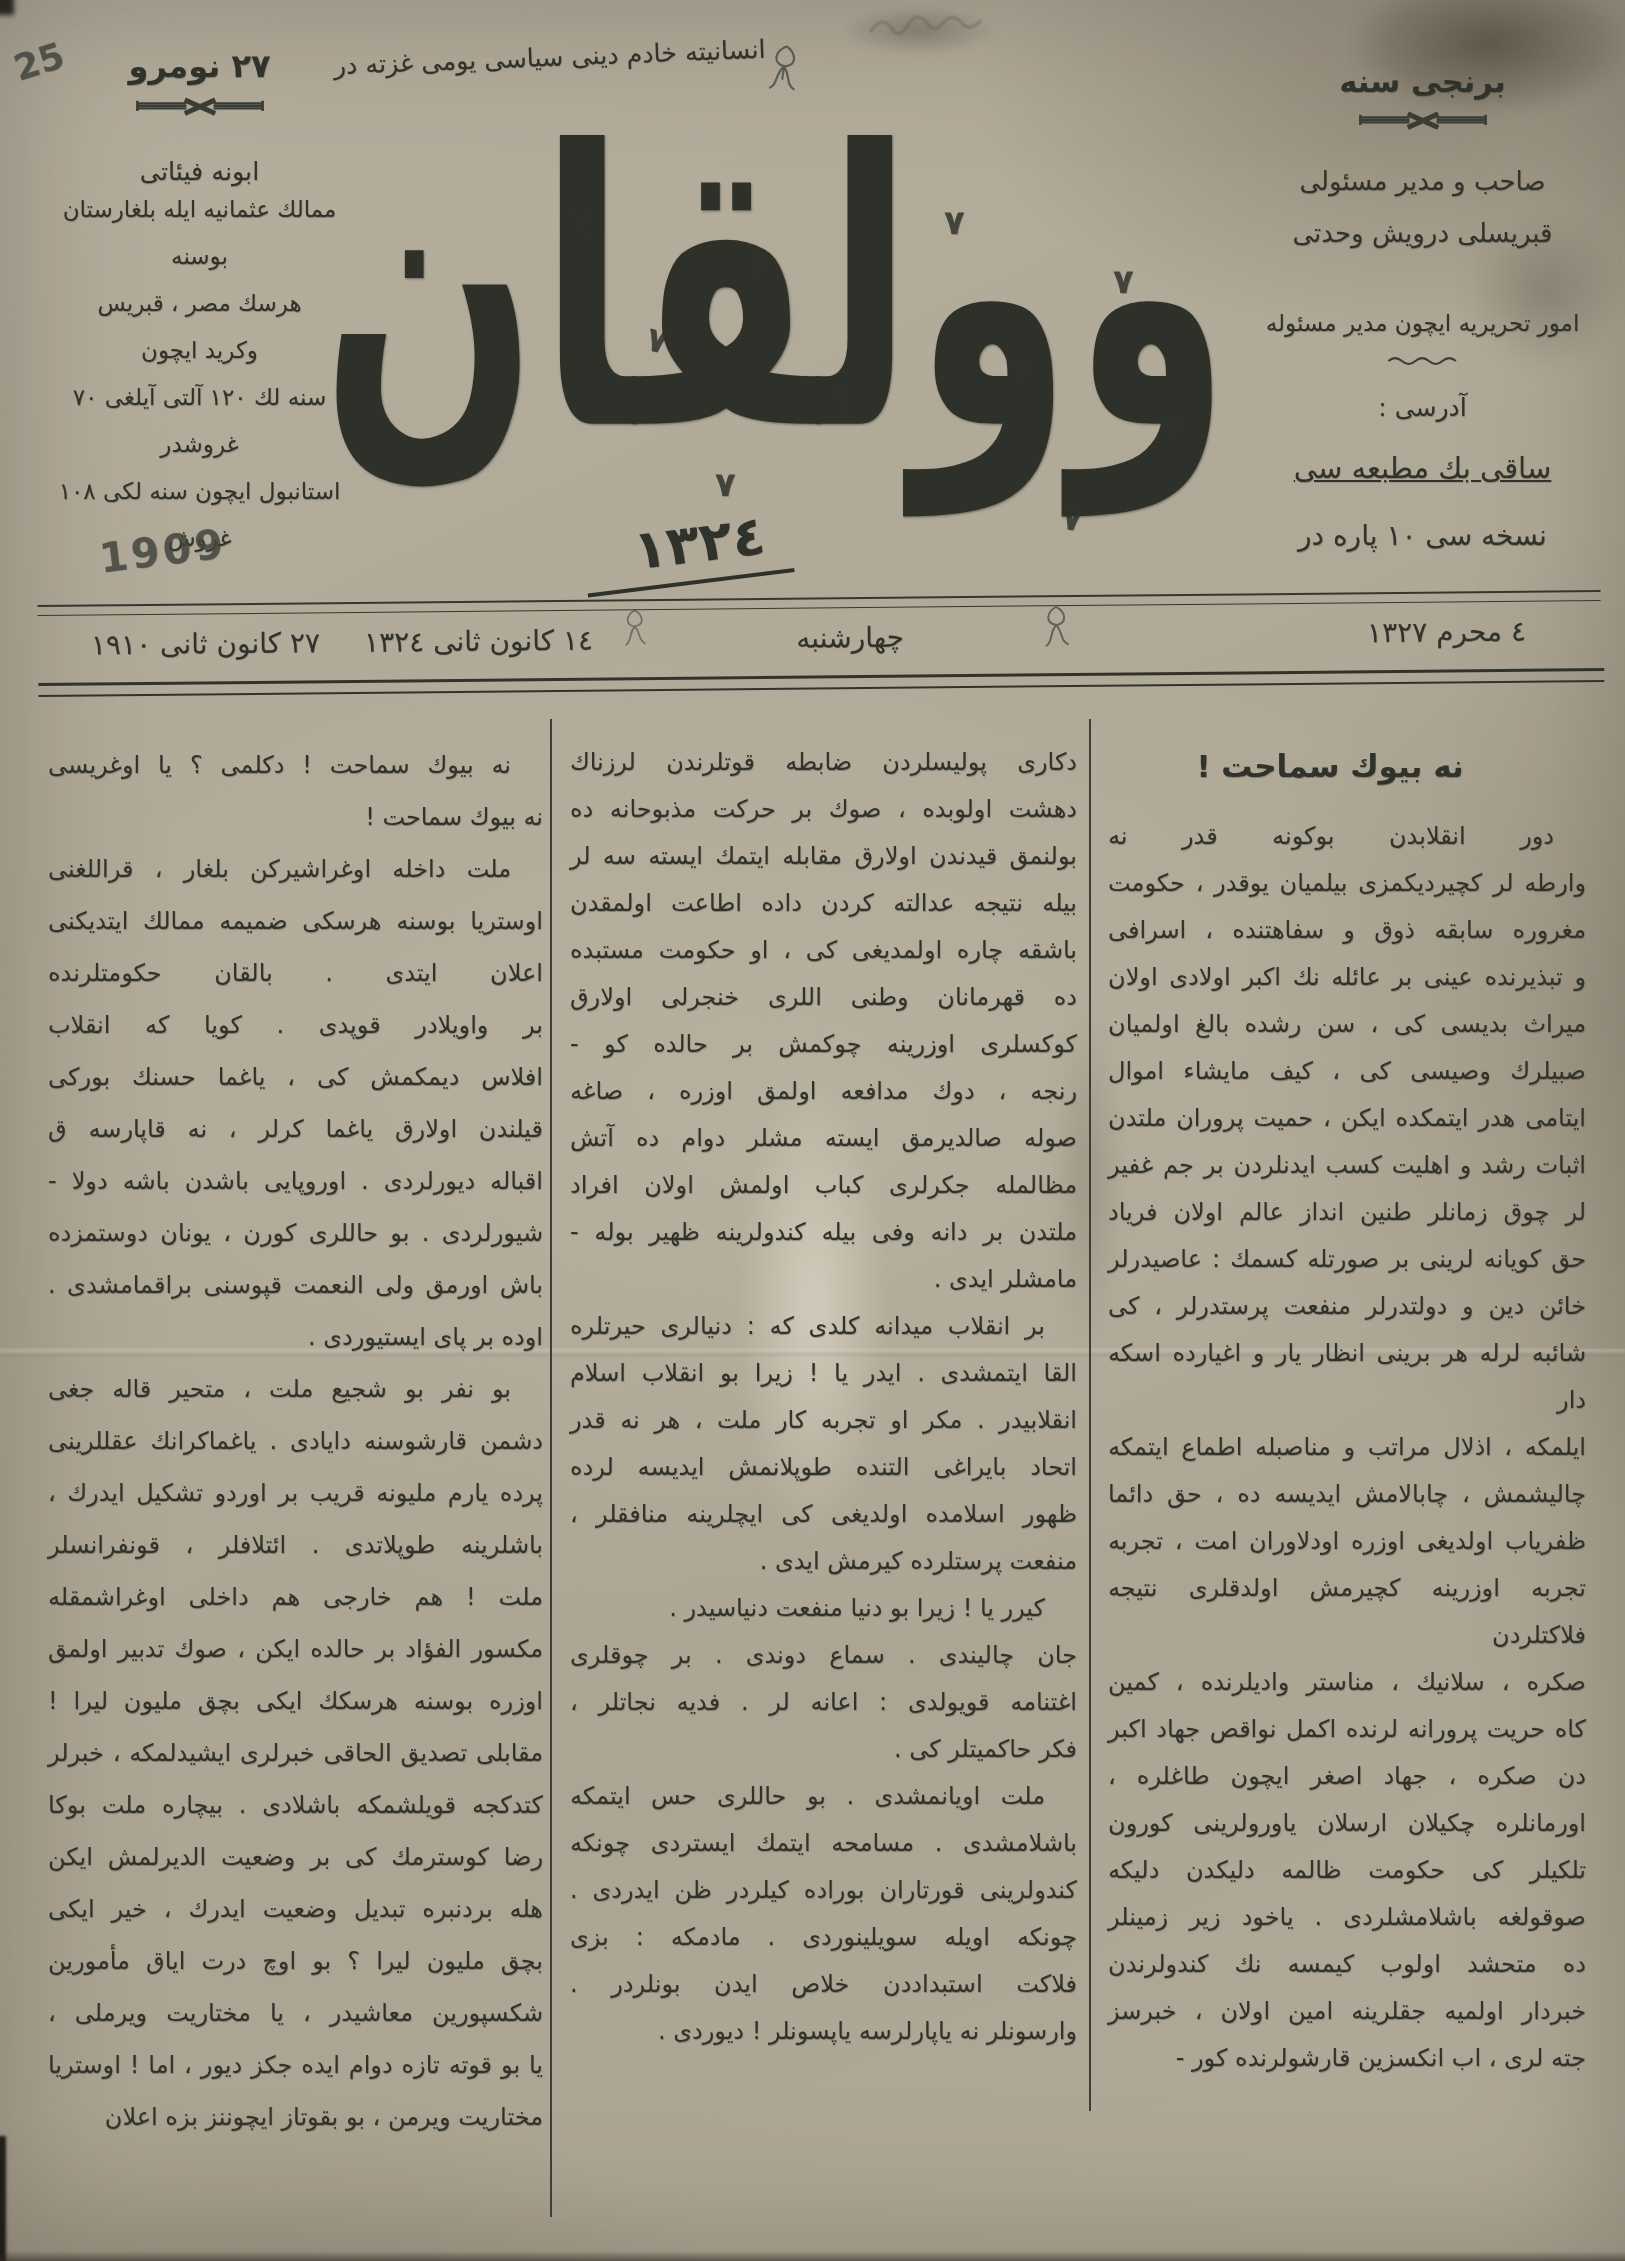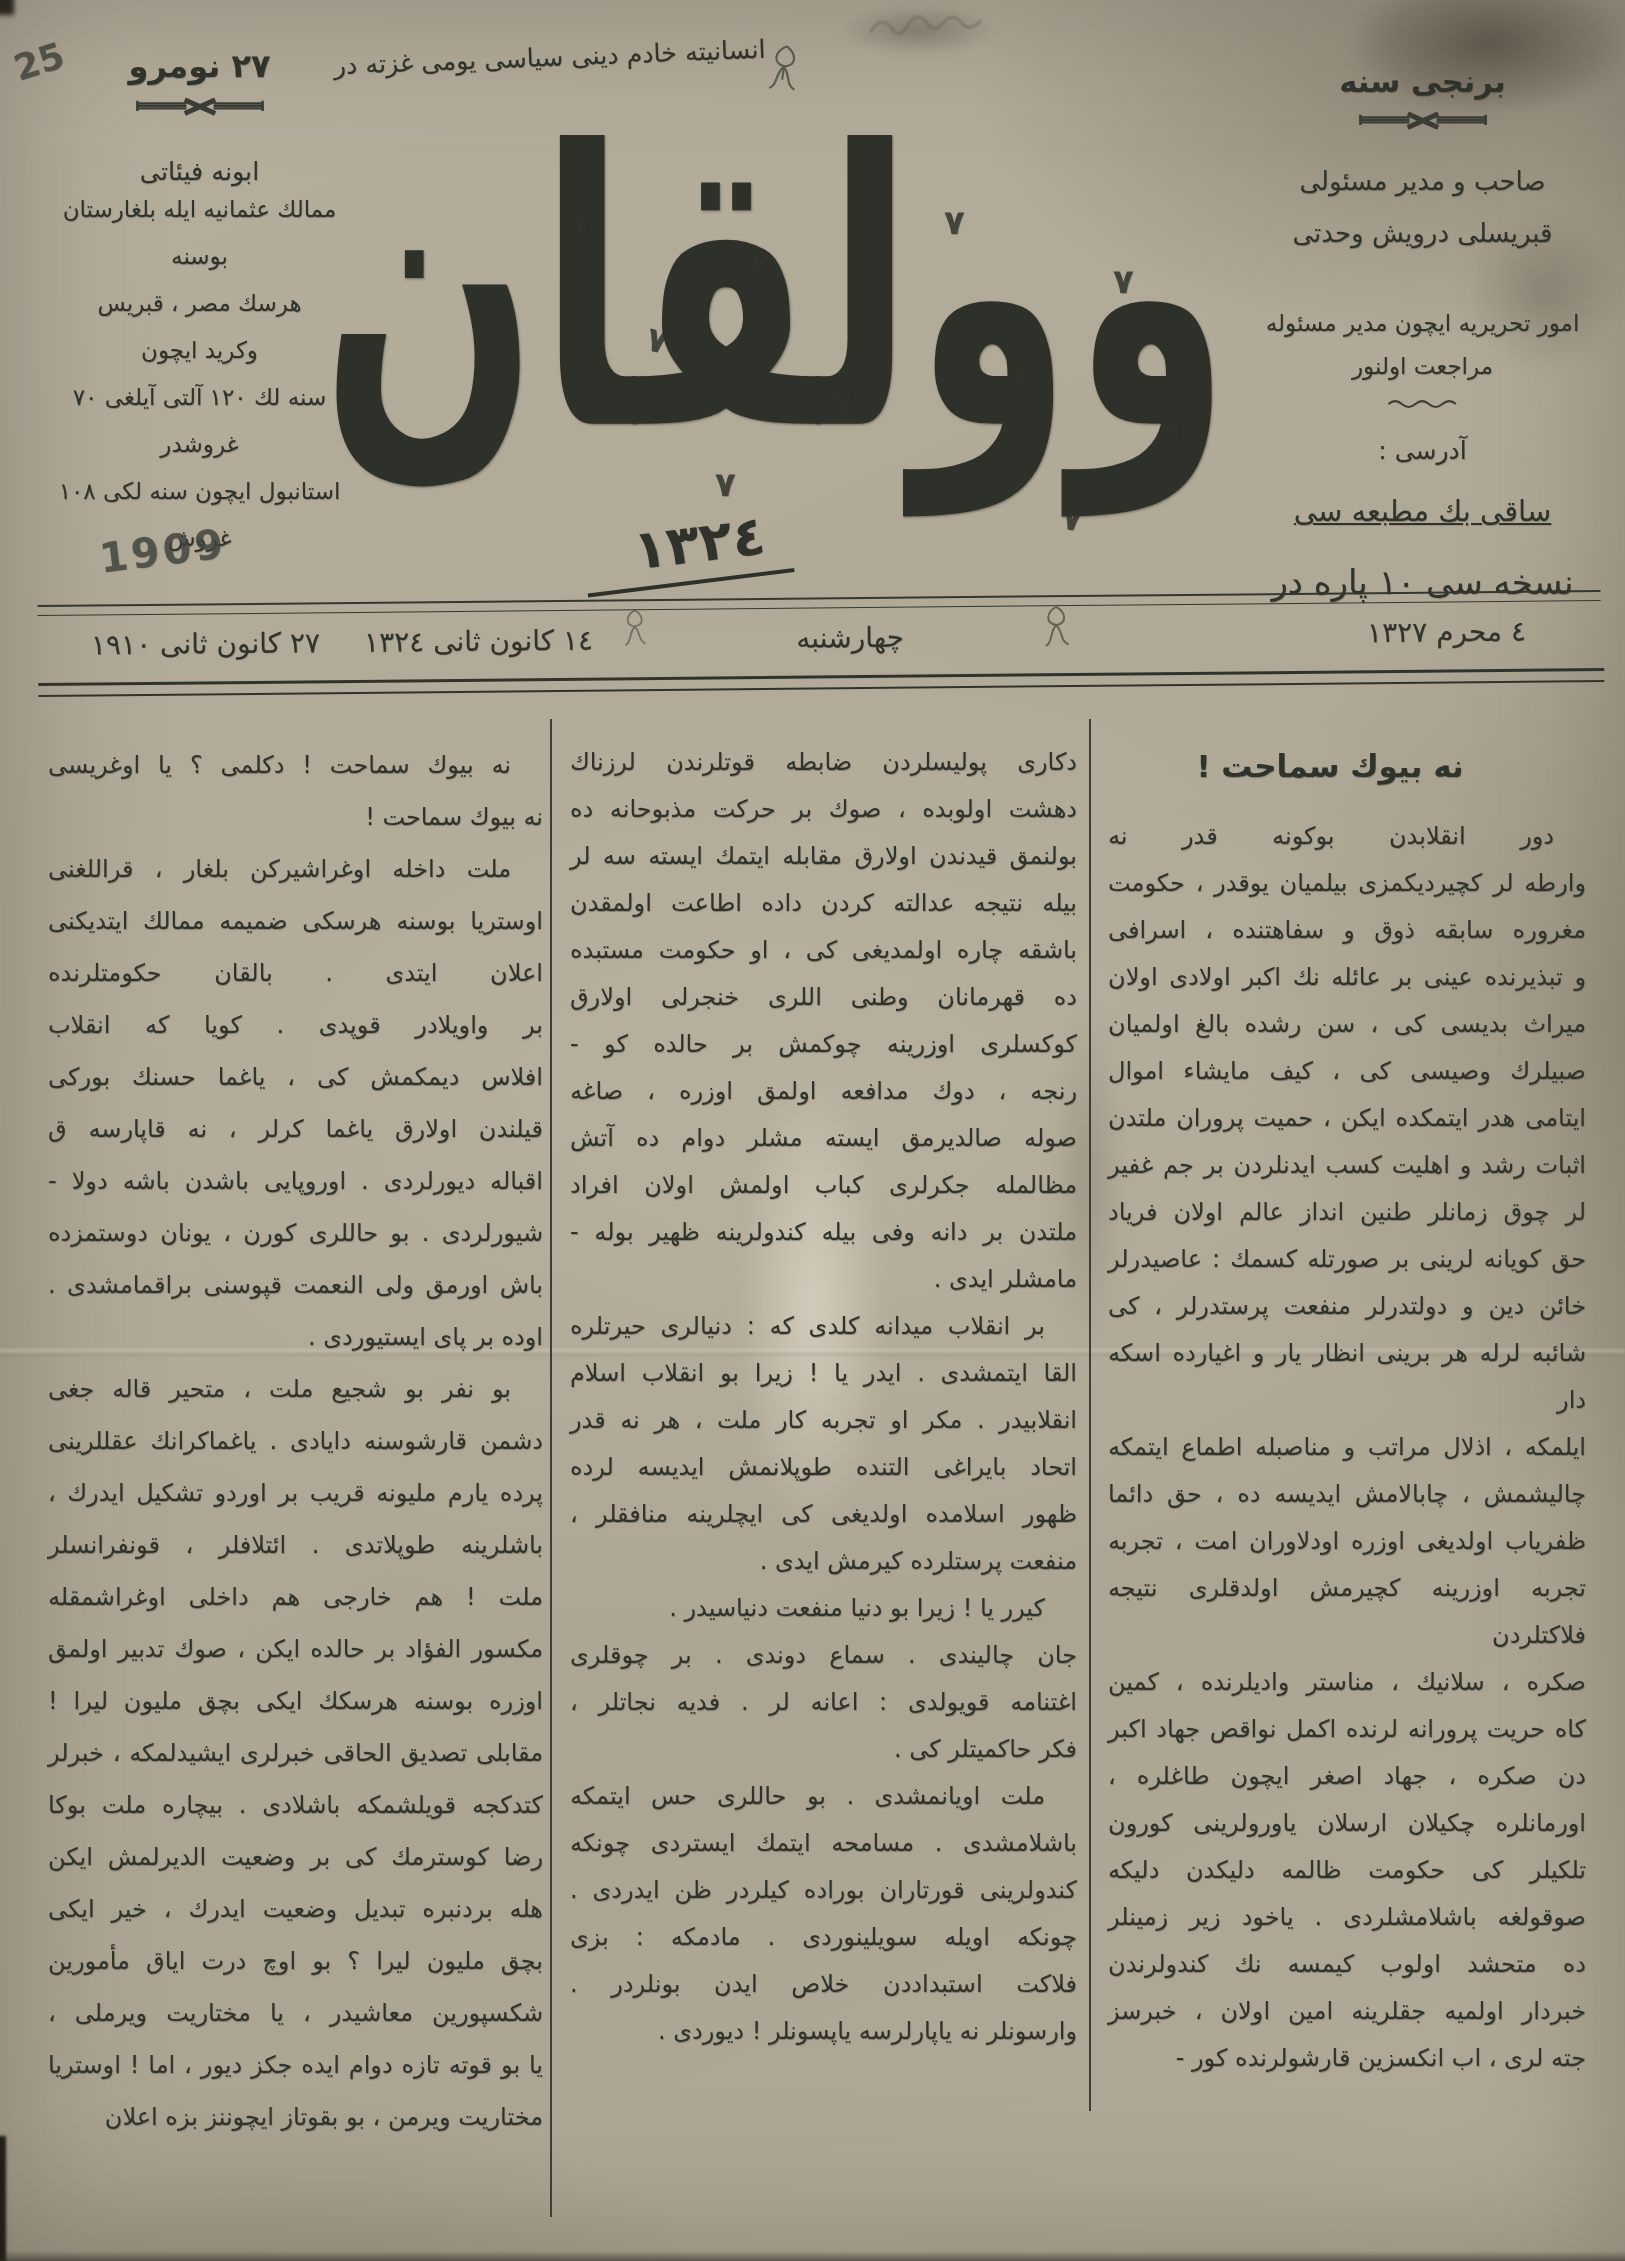--- a/index.html
+++ b/index.html
@@ -66,21 +66,21 @@
   .mk9{left:246px;top:364px;}  .mk10{left:593px;top:398px;transform:rotate(9deg);}
 
   .hdr-right{position:absolute;left:1244px;top:64px;width:359px;text-align:center;}
   .first-year{font-size:30.5px;font-weight:bold;}
   .owner-label{font-size:26px;margin-top:25.4px;line-height:41px;}
   .owner-name{font-size:26px;margin-top:15.3px;}
   .editorial{font-size:23px;margin-top:54px;line-height:42px;}
   .sq-divider{margin-top:12px;}
   .addr-label{font-size:25px;margin-top:24px;}
   .addr-value{font-size:29px;margin-top:29px;text-decoration:underline;}
-  .price{font-size:34px;margin-top:34px;}
+  .price{font-size:28px;margin-top:34px;}
 
   
   .dateband{position:absolute;left:39px;top:605px;width:1566px;height:95px;transform:rotate(-0.55deg);transform-origin:left center;}
   .rule-a{position:absolute;left:0;right:3.4px;top:0;height:7.6px;border-top:2.5px solid #343730;border-bottom:1.7px solid #343730;}
   .rule-b{position:absolute;left:0;right:0;top:78px;height:8.5px;border-top:3.4px solid #30332c;border-bottom:2.5px solid #30332c;}
   .d-item{position:absolute;top:24px;font-size:28px;white-space:nowrap;}
   .d-hijri{right:78px;}
   .d-weekday{right:700px;}
   .d-dates{left:53px;display:flex;gap:44px;}
   .d-orn{position:absolute;top:6.8px;}
@@ -173,21 +173,20 @@
       <g stroke="#3a3d35" fill="none">
         <path d="M6 11 H64 M6 17 H64 M6 14 H64" stroke-width="2.6"></path>
         <path d="M96 11 H154 M96 17 H154 M96 14 H154" stroke-width="2.6"></path>
         <path d="M62 7 L98 23 M62 23 L98 7" stroke-width="6"></path>
         <path d="M6 8 V20 M154 8 V20" stroke-width="3"></path>
       </g>
     </svg>
     <div class="owner-label">صاحب و مدیر مسئولی</div>
     <div class="owner-name">قبریسلی درویش وحدتی</div>
     <div class="editorial">امور تحریریه ایچون مدیر مسئوله</div>
-    <div class="editorial" style="margin-top:1.7px;">مراجعت اولنور</div>
     <svg class="sq-divider" width="76" height="10.2" viewBox="0 0 90 12">
       <path d="M4 6 q8 -7 16 0 t16 0 t16 0 t16 0 t16 0" stroke="#3a3d35" stroke-width="2.4" fill="none"></path>
     </svg>
     <div class="addr-label">آدرسی :</div>
     <div class="addr-value">ساقی بك مطبعه سی</div>
     <div class="price">نسخه سی ١٠ پاره در</div>
   </div>
 
   <div class="dateband">
     <div class="rule-a"></div>

